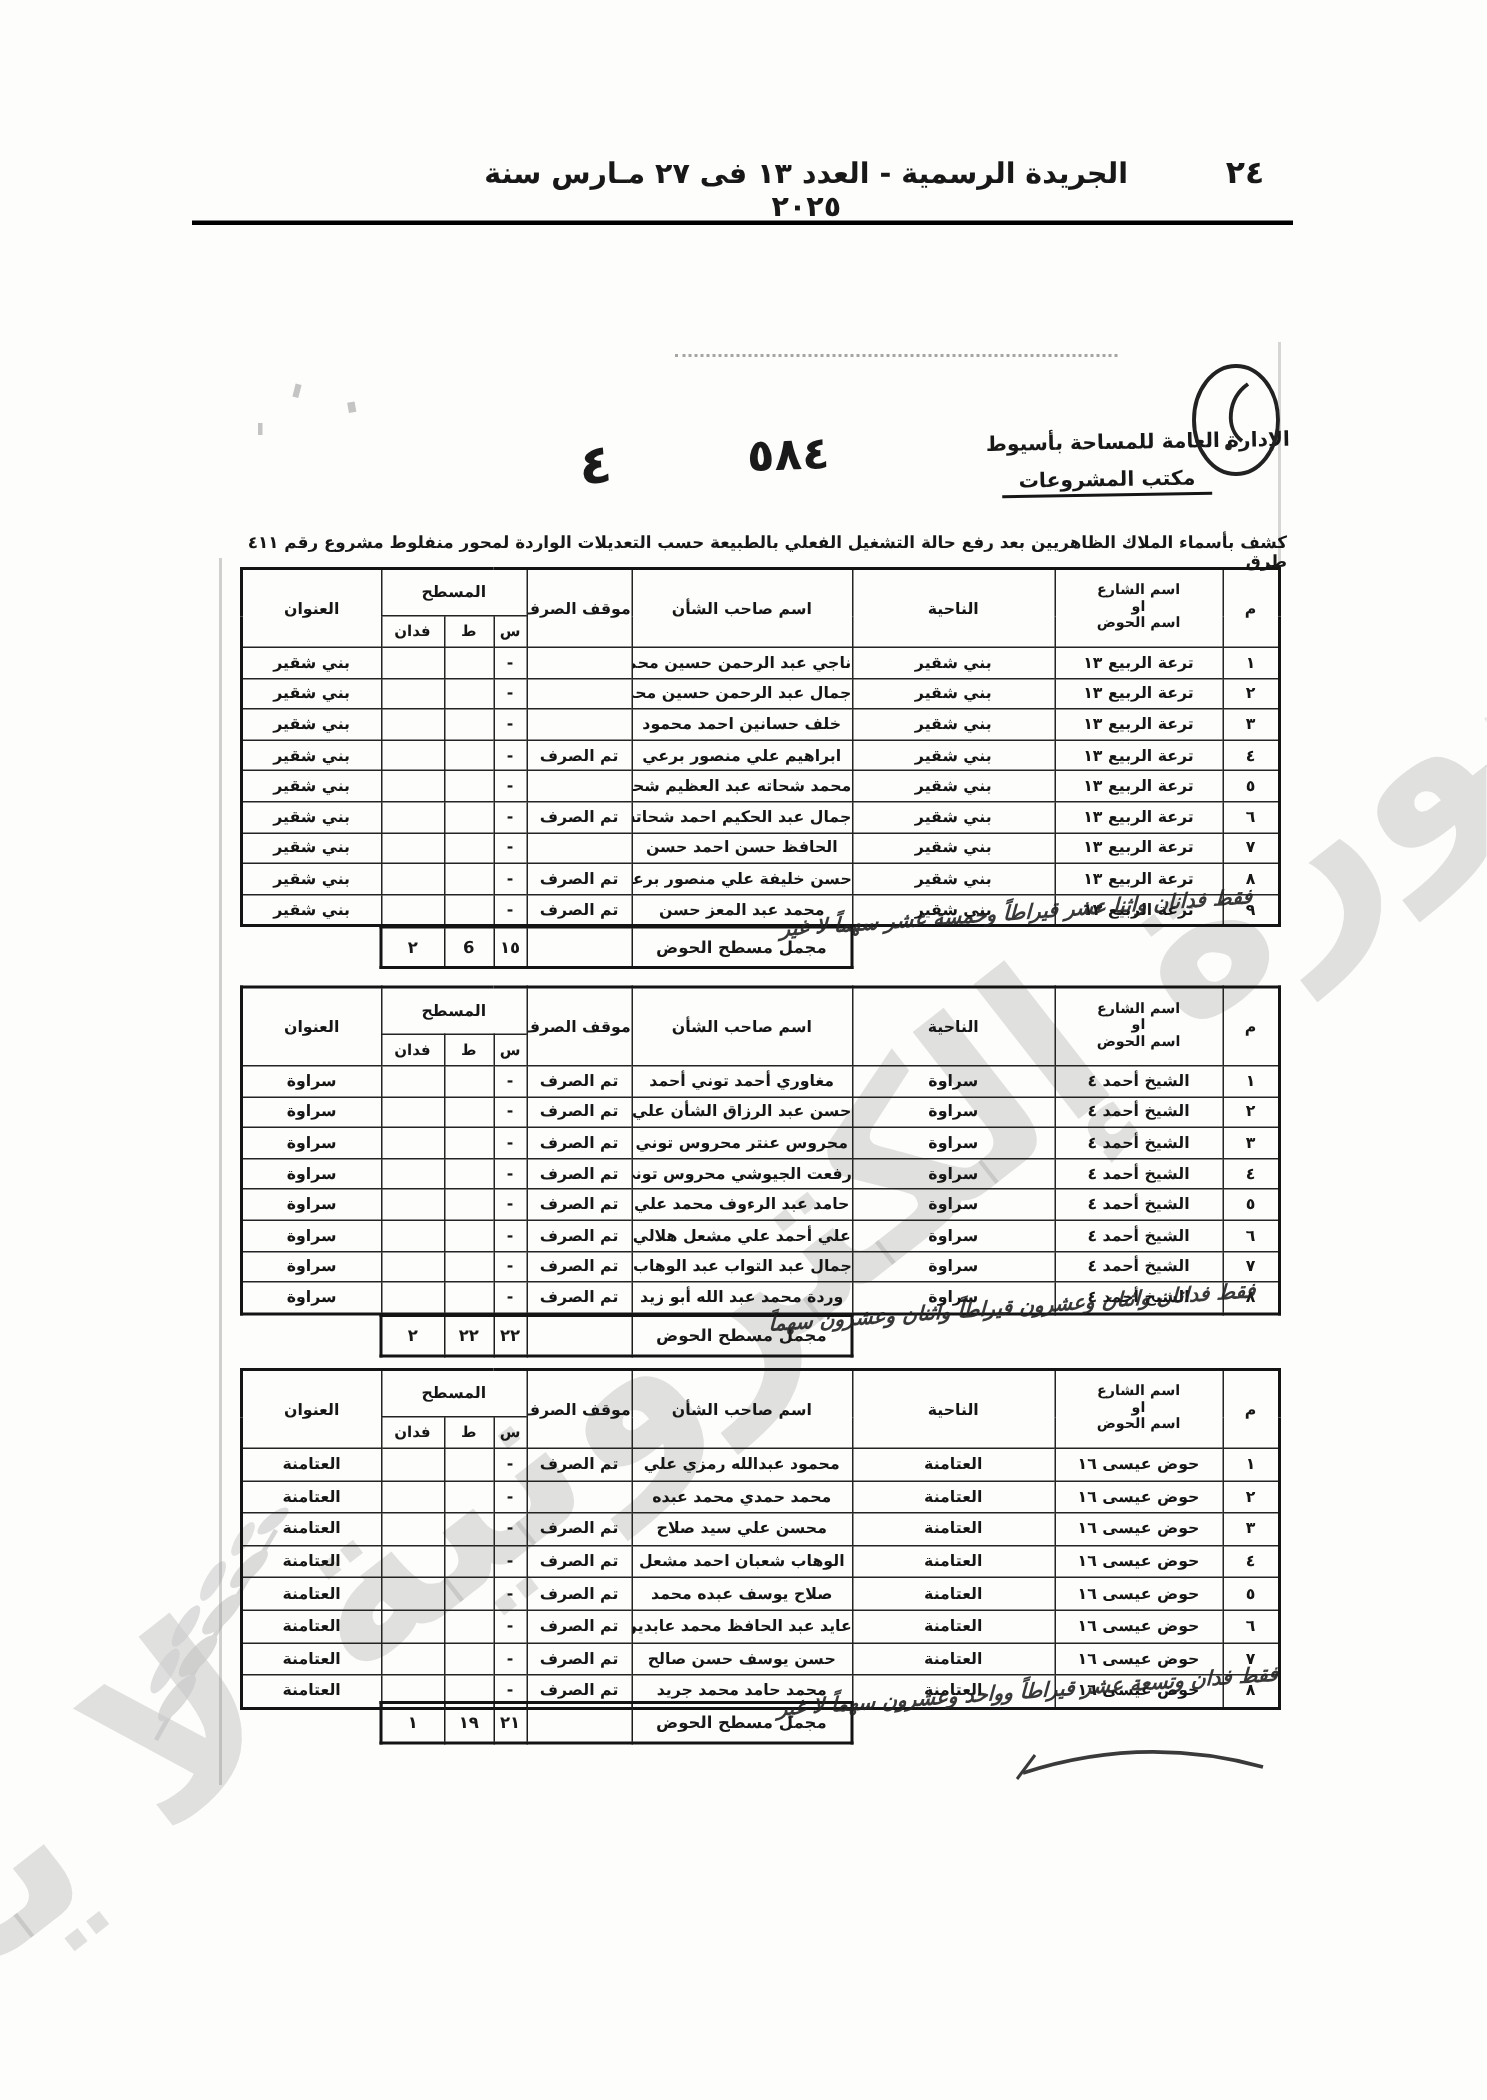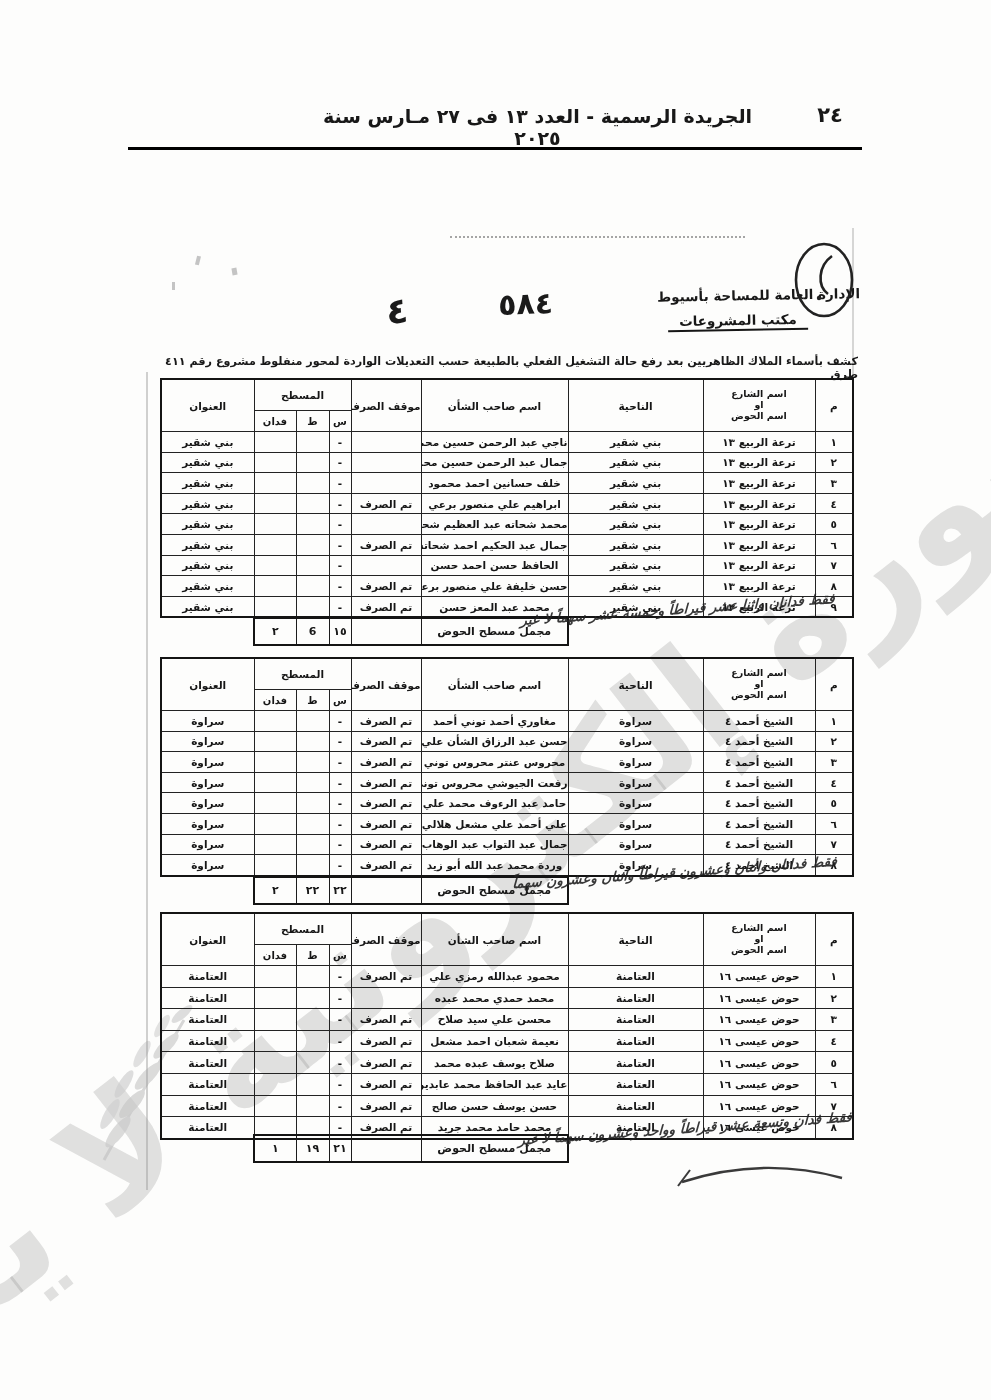--- a/index.html
+++ b/index.html
@@ -485,21 +485,21 @@
           <td>تم الصرف</td>
           <td class="dash-cell">-</td>
           <td></td>
           <td></td>
           <td>العتامنة</td>
         </tr>
         <tr>
           <td>٤</td>
           <td>حوض عيسى ١٦</td>
           <td>العتامنة</td>
-          <td>نعيمة شعبان احمد مشعل</td>
+          <td>الوهاب شعبان احمد مشعل</td>
           <td>تم الصرف</td>
           <td class="dash-cell">-</td>
           <td></td>
           <td></td>
           <td>العتامنة</td>
         </tr>
         <tr>
           <td>٥</td>
           <td>حوض عيسى ١٦</td>
           <td>العتامنة</td>

